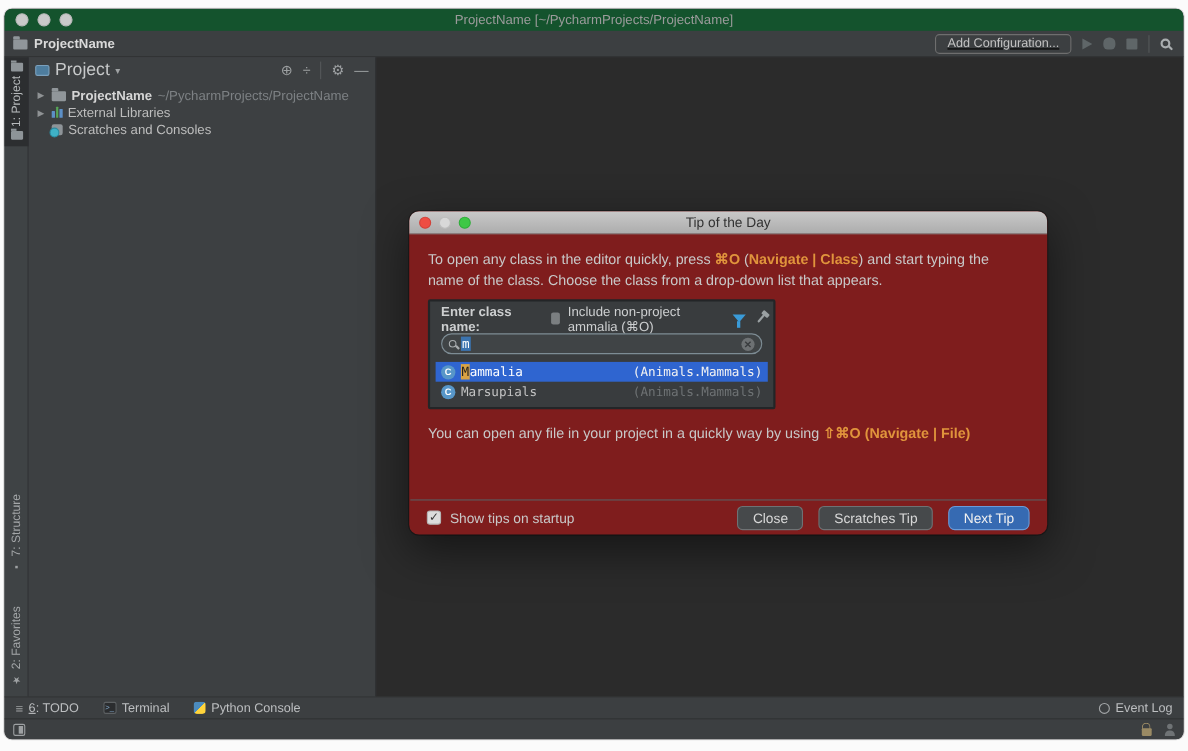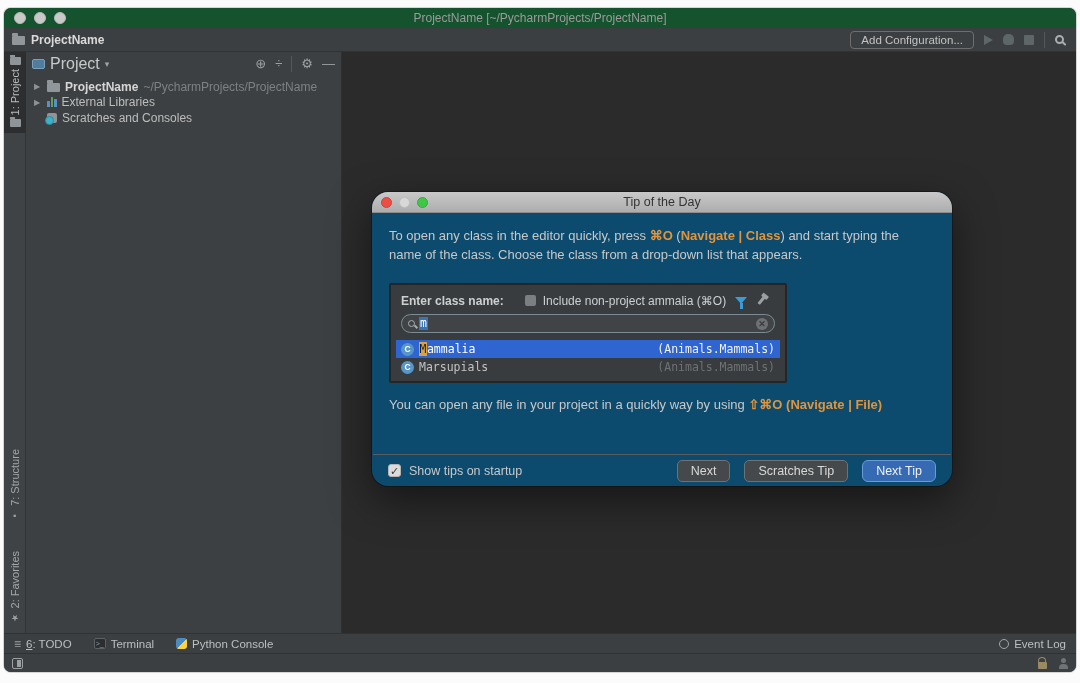--- a/index.html
+++ b/index.html
@@ -17,21 +17,21 @@
   .tl { width:12px; height:12px; border-radius:50%; background:#c9c9c9; border:1px solid #b9b9b9; }
   .win-title { position:absolute; left:0; right:0; text-align:center; font-size:12px; color:#9b9b9b; }
 
   
   .toolbar { height:24px; background:#3c3f41; border-bottom:1px solid #303233;
              display:flex; align-items:center; padding:0 8px; flex:0 0 auto; }
   .tb-left { display:flex; align-items:center; gap:6px; }
   .folder { width:13px; height:9px; background:#90969a; border-radius:1px; position:relative; margin-top:2px; }
   .folder::before { content:""; position:absolute; top:-3px; left:0; width:6px; height:3px; background:#90969a; border-radius:1px 1px 0 0; }
   .tb-project { font-size:12px; font-weight:bold; color:#dadada; }
-  .tb-right { margin-left:auto; display:flex; align-items:center; gap:10px; }
+  .tb-right { margin-left:auto; display:flex; align-items:center; gap:10px;text-decoration:underline; }
   .add-config { border:1px solid #6e6e6e; border-radius:4px; background:transparent;
                 color:#c2c2c2; font-size:11.5px; padding:2px 10px; font-family:inherit; }
   .play { width:0; height:0; border-left:9px solid #5f6668; border-top:5.5px solid transparent; border-bottom:5.5px solid transparent; }
   .bug { width:11px; height:11px; background:#5f6668; border-radius:5px 5px 4px 4px; }
   .stopsq { width:10px; height:10px; background:#5f6668; border-radius:1px; }
   .vsep { width:1px; height:16px; background:#55585a; }
   .mag { width:9px; height:9px; border:2px solid #a9adaf; border-radius:50%; position:relative; margin-right:4px; }
   .mag::after { content:""; position:absolute; width:2px; height:5px; background:#a9adaf; transform:rotate(-45deg); right:-3px; bottom:-4px; border-radius:1px; }
 
   
@@ -86,37 +86,37 @@
   .toggle-ic { width:11px; height:11px; border:1.5px solid #9da0a2; border-radius:2px; position:relative; }
   .toggle-ic::after { content:""; position:absolute; right:1px; top:1px; width:4px; height:7px; background:#9da0a2; }
   .sb-right { margin-left:auto; display:flex; align-items:center; gap:12px; }
   .lock { width:9px; height:7px; background:#9a8a64; border-radius:1px; position:relative; margin-top:4px; }
   .lock::before { content:""; position:absolute; top:-5px; left:0px; width:6px; height:5px;
                   border:1.5px solid #9a8a64; border-bottom:none; border-radius:4px 4px 0 0; }
   .person { width:9px; height:5px; background:#6f7375; border-radius:4px 4px 0 0; position:relative; margin-top:6px; }
   .person::before { content:""; position:absolute; top:-6px; left:2px; width:5px; height:5px; border-radius:50%; background:#6f7375; }
 
   
-  .dialog { position:absolute; left:372px; top:192px; width:580px; height:294px; border-radius:16px;
-            background:#0c4a6e; box-shadow:0 14px 40px rgba(0,0,0,.5), 0 0 0 1px rgba(0,0,0,.3);
+  .dialog { position:absolute; left:372px; top:192px; width:580px; height:294px; border-radius:9px;
+            background:#7f1d1d; box-shadow:0 14px 40px rgba(0,0,0,.5), 0 0 0 1px rgba(0,0,0,.3);
             overflow:hidden; display:flex; flex-direction:column; }
   .dlg-titlebar { height:21px; background:linear-gradient(#c9c9c9,#adadad); border-bottom:1px solid #8c8c8c;
                   position:relative; display:flex; align-items:center; flex:0 0 auto; }
   .dlg-traffic { display:flex; gap:7px; margin-left:9px; z-index:1; }
   .dl { width:11px; height:11px; border-radius:50%; }
   .dl-close { background:#ee4d43; border:1px solid #d2423a; }
   .dl-min { background:#d8d8d8; border:1px solid #bdbdbd; }
   .dl-zoom { background:#3ec846; border:1px solid #2fae3a; }
   .dlg-title { position:absolute; left:0; right:0; text-align:center; font-size:12.5px; color:#333; }
   .dlg-body { flex:1; padding:13px 17px 0; color:#c8c8c8; font-size:13px; position:relative; }
   .accent { color:#e0943c; font-weight:bold; }
   .dlg-p { line-height:19px; max-width:552px; }
   .dlg-p2 { margin-top:12px; line-height:19px; }
 
-  .tip-panel { margin-top:19px; width:398px; background:#393c3e; border:2px solid #232527; border-radius:2px;
+  .tip-panel { margin-top:8px; width:316px; background:#393c3e; border:2px solid #232527; border-radius:2px;
                padding:7px 0 5px; }
   .tip-head { display:flex; align-items:center; gap:7px; padding:0 10px; font-size:12px; color:#cdcfd0; height:17px; }
   .tip-head .lbl { font-weight:bold; }
   .cb-gray { width:11px; height:11px; background:#7b7f81; border-radius:2px; margin-left:14px; }
   .funnel { width:0; height:0; border-left:6px solid transparent; border-right:6px solid transparent;
             border-top:7px solid #3a9bd8; position:relative; margin-left:2px; }
   .funnel::after { content:""; position:absolute; left:-1.5px; top:-1px; width:3px; height:6px; background:#3a9bd8; }
   .pin { width:3px; height:9px; background:#9aa0a2; border-radius:1px; transform:rotate(40deg); position:relative; margin-left:6px; }
   .pin::before { content:""; position:absolute; top:-3px; left:-2px; width:7px; height:4px; background:#9aa0a2; border-radius:1px; }
   .tip-search { margin:5px 10px 0; height:19px; background:#404446; border:1px solid #7d8c94; border-radius:10px;
@@ -306,18 +306,18 @@
         </div>
       </div>
 
       <p class="dlg-p dlg-p2"><span>You can open any file in your project in a quickly way by using </span><span class="accent">⇧⌘O</span><span class="accent"> (</span><span class="accent">Navigate | File</span><span class="accent">)</span></p>
     </div>
 
     <div class="dlg-footer">
       <span class="cb-checked">✓</span>
       <span class="showtips-lbl">Show tips on startup</span>
       <div class="fspacer"></div>
-      <button class="btn btn-plain">Next</button>
+      <button class="btn btn-plain">Close</button>
       <button class="btn btn-plain">Scratches Tip</button>
       <button class="btn btn-blue">Next Tip</button>
     </div>
   </div>
 </div>
 
 </body></html>

